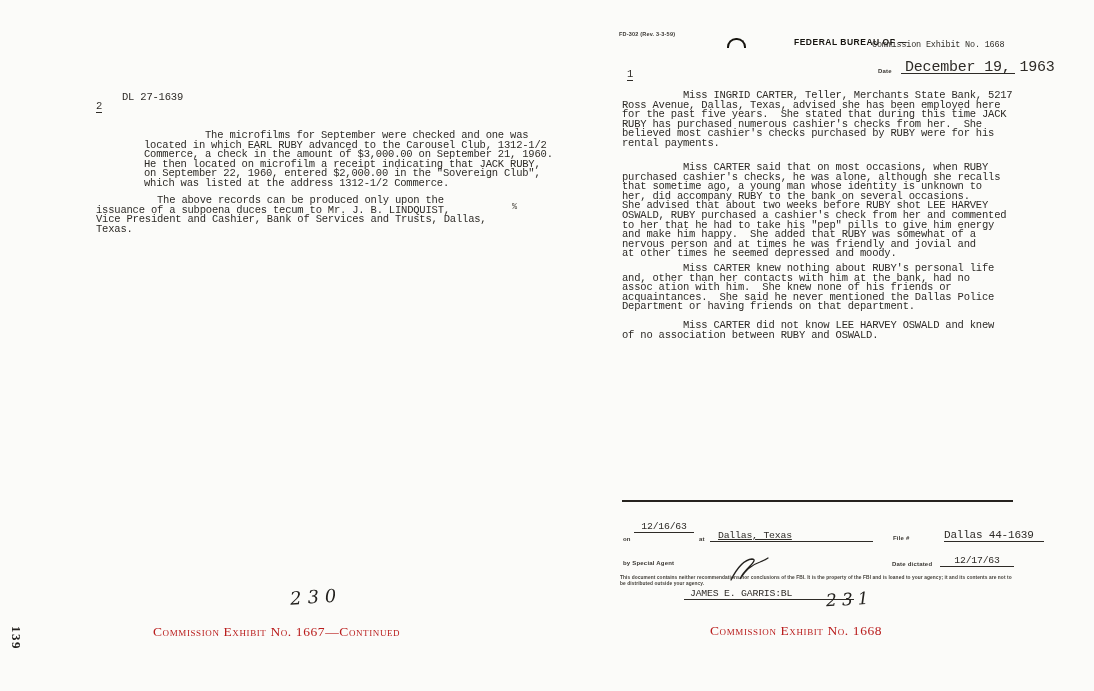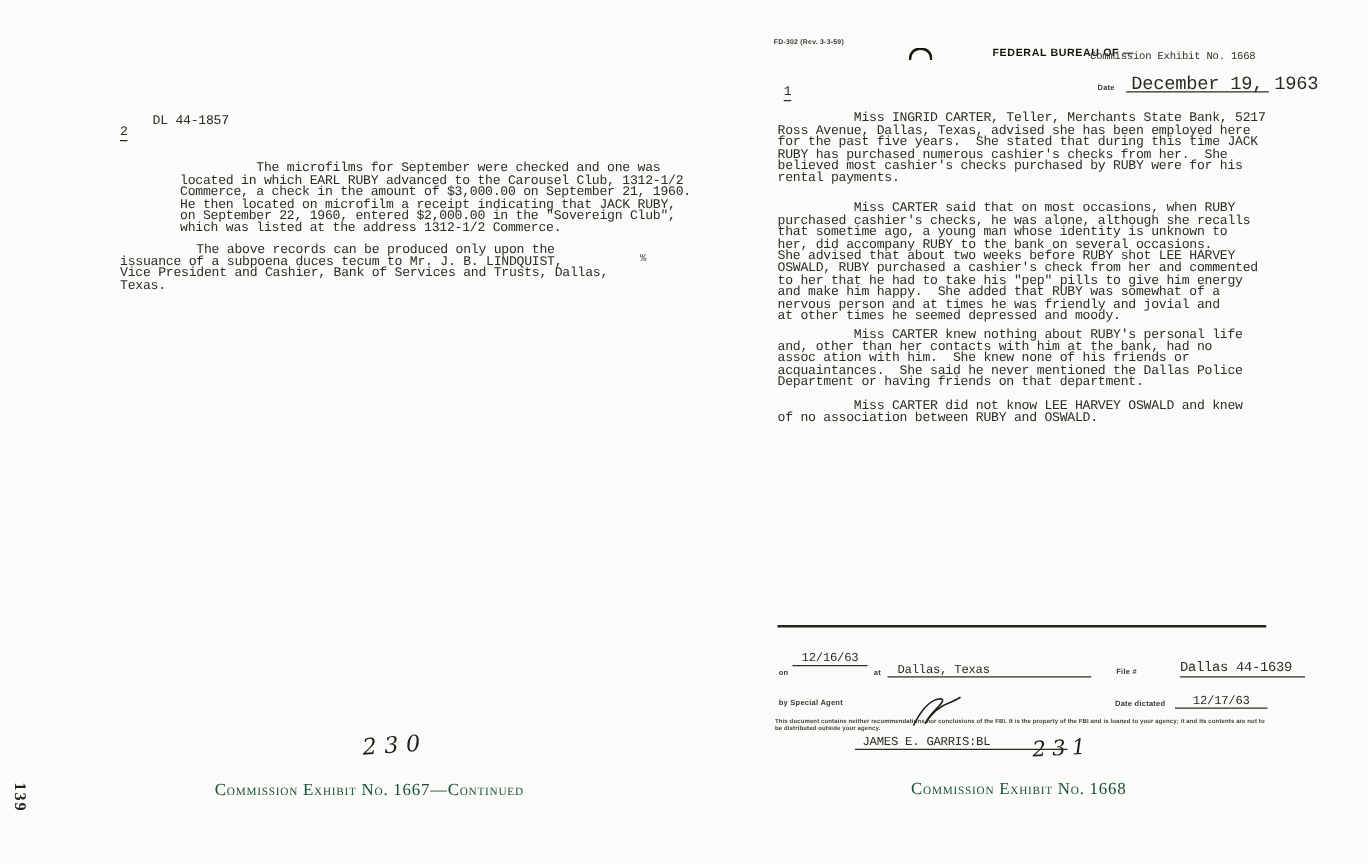--- a/index.html
+++ b/index.html
@@ -26,24 +26,24 @@
     position:absolute;margin:0;
     font-family:"Liberation Sans",sans-serif;font-weight:bold;
     font-size:6px;color:#3a3733;letter-spacing:0.2px;white-space:pre;
   }
   .tinyprint{
     position:absolute;
     font-family:"Liberation Sans",sans-serif;font-weight:bold;
     font-size:4.8px;line-height:5.8px;color:#45423c;letter-spacing:0.1px;
   }
   .caption{
-    position:absolute;text-align:center;
+    position:absolute;text-align:left;
     font-family:"Liberation Serif","DejaVu Serif",serif;
     font-variant:small-caps;font-size:13.5px;letter-spacing:0.6px;
-    color:#14532d;white-space:nowrap;
+    color:#b91c1c;white-space:nowrap;
   }
   .handwrit{
     position:absolute;
     font-family:"DejaVu Serif","Liberation Serif",serif;
     font-style:italic;color:#23211e;white-space:nowrap;
   }
   .bureau{
     position:absolute;
     font-family:"Liberation Sans",sans-serif;font-weight:bold;
     font-size:8.5px;letter-spacing:0.5px;color:#16140f;white-space:nowrap;
@@ -58,21 +58,21 @@
     position:absolute;
     font-family:"Liberation Serif","DejaVu Serif",serif;font-weight:bold;
     font-size:13px;letter-spacing:1.5px;color:#23211e;
     transform:rotate(90deg);transform-origin:center;white-space:nowrap;
   }
   .squiggle{position:absolute;}
 </style>
 </head>
 <body>
 
-<pre class="tw" style="left:122px;top:93px;">DL 44-1857</pre>
+<pre class="tw" style="left:122px;top:93px;">DL 27-1639</pre>
 
 <span class="tw ul" style="left:96px;top:102px;">2</span>
 
 <pre class="tw" style="left:96px;top:131px;margin-left:48px;">          The microfilms for September were checked and one was
 located in which EARL RUBY advanced to the Carousel Club, 1312-1/2
 Commerce, a check in the amount of $3,000.00 on September 21, 1960.
 He then located on microfilm a receipt indicating that JACK RUBY,
 on September 22, 1960, entered $2,000.00 in the "Sovereign Club",
 which was listed at the address 1312-1/2 Commerce.</pre>
 
@@ -128,21 +128,21 @@
 
 <pre class="tw" style="left:622px;top:321px;line-height:9.6px;">          Miss CARTER did not know LEE HARVEY OSWALD and knew
 of no association between RUBY and OSWALD.</pre>
 
 <div class="hrule" style="left:622px;top:500px;width:391px;height:2px;"></div>
 
 <div class="formlbl" style="left:623px;top:536px;">on</div>
 <span class="tw ul" style="left:634px;top:522px;width:60px;font-size:9.8px;text-align:center;">12/16/63</span>
 
 <div class="formlbl" style="left:699px;top:536px;">at</div>
-<span class="tw ul" style="left:710px;top:531px;width:155px;font-size:9.8px;padding-left:8px;">Dallas, Texas</span>
+<span class="tw ul" style="left:710px;top:531px;width:155px;font-size:9.8px;padding-left:8px;text-decoration:underline;">Dallas, Texas</span>
 
 <div class="formlbl" style="left:893px;top:535px;">File #</div>
 <span class="tw ul" style="left:944px;top:531px;width:100px;font-size:11px;">Dallas 44-1639</span>
 
 <div class="formlbl" style="left:623px;top:560px;">by Special Agent</div>
 <span class="tw ul" style="left:684px;top:589px;width:164px;font-size:9.8px;padding-left:6px;">JAMES E. GARRIS:BL</span>
 
 <svg class="squiggle" style="left:728px;top:556px;" width="42" height="26" viewBox="0 0 42 26">
   <path d="M3,24 Q13,4 24,3 Q29,3 22,10 Q14,18 12,23 Q20,10 32,6 Q37,4 40,2" fill="none" stroke="#23211e" stroke-width="1.3" stroke-linecap="round"></path>
 </svg>

